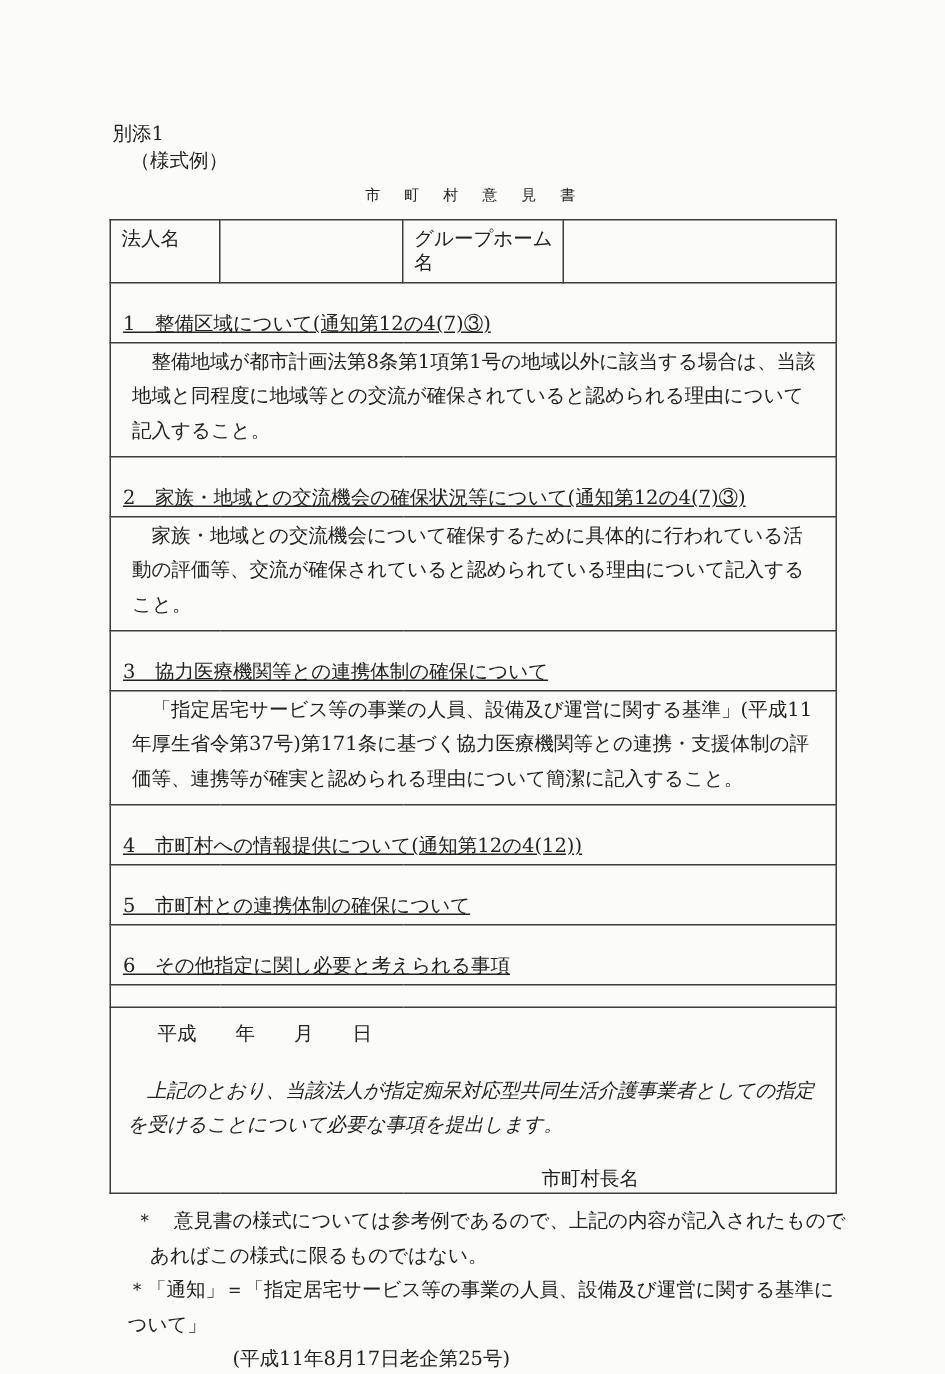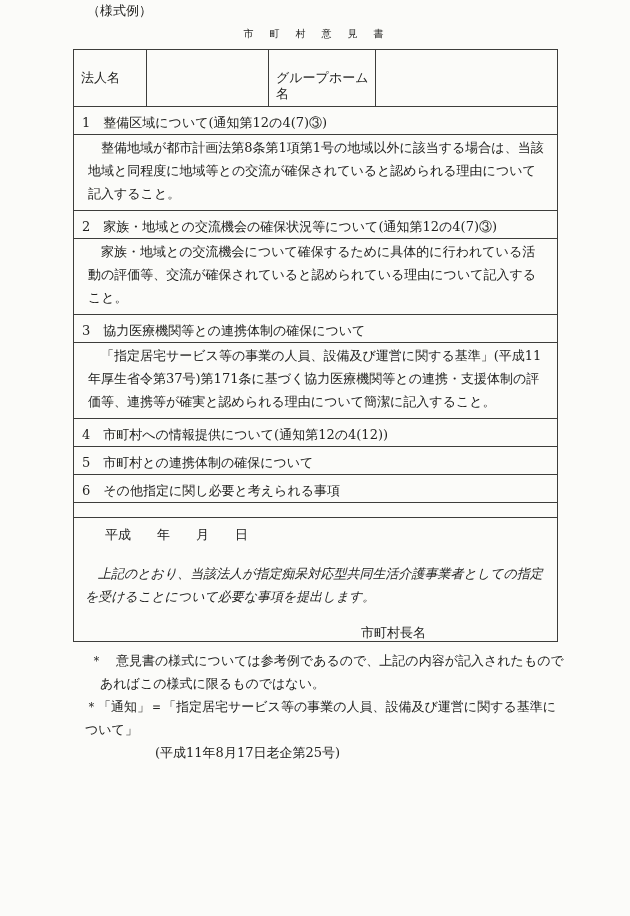--- a/index.html
+++ b/index.html
@@ -40,29 +40,30 @@
     width: 484px;
     border-collapse: collapse;
     table-layout: fixed;
   }
   table.form-table td {
     border: 1px solid #3d3d3b;
     vertical-align: top;
     font-size: 13px;
   }
   td.name-label {
-    padding: 20px 6px 4px 7px;
+    padding: 5px 6px 4px 7px;
     line-height: 16px;
   }
   td.name-input {
     padding: 5px 6px 4px 7px;
   }
   td.section-title {
-    padding: 8px 8px 3px 8px;
+    padding: 20px 8px 3px 8px;
     line-height: 16px;
+    text-decoration: underline;
   }
   td.section-body {
     padding: 1px 11px 5px 14px;
     line-height: 23px;
     text-indent: 1em;
   }
   tr.fill-row td {
     height: 14px;
     padding: 0;
   }
@@ -101,20 +102,21 @@
   .footnote-2-line2 {
     margin-left: 82px;
     line-height: 23px;
   }
 </style>
 </head>
 <body>
 
 <div class="page">
 
+  <div class="attachment-label">別添1</div>
   <div class="format-example-label">（様式例）</div>
   <div class="doc-title">市　町　村　意　見　書</div>
 
   <table class="form-table">
     <colgroup>
       <col style="width:73px">
       <col style="width:122px">
       <col style="width:107px">
       <col style="width:182px">
     </colgroup>

